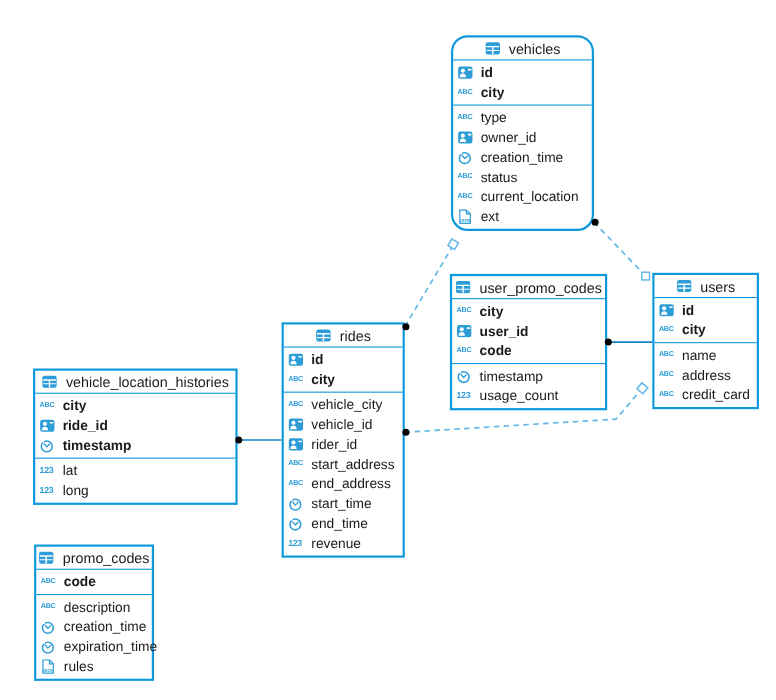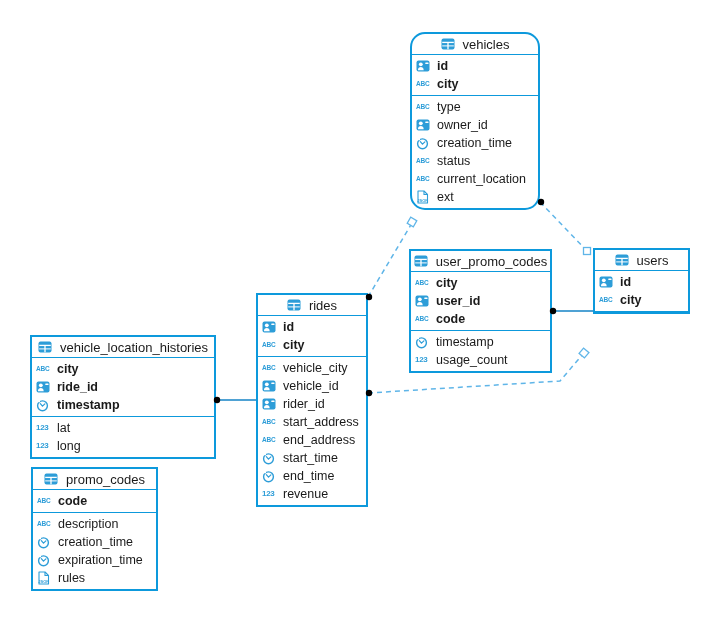--- a/index.html
+++ b/index.html
@@ -229,20 +229,40 @@
           </span>
       <span class="col-name">id</span>
     </div>
         <div class="row pk">
       <span class="icon">
             <span class="glyph-abc">ABC</span>
           </span>
       <span class="col-name">city</span>
     </div>
       </div>
+      <div class="section cols">
+        <div class="row">
+      <span class="icon">
+            <span class="glyph-abc">ABC</span>
+          </span>
+      <span class="col-name">name</span>
+    </div>
+        <div class="row">
+      <span class="icon">
+            <span class="glyph-abc">ABC</span>
+          </span>
+      <span class="col-name">address</span>
+    </div>
+        <div class="row">
+      <span class="icon">
+            <span class="glyph-abc">ABC</span>
+          </span>
+      <span class="col-name">credit_card</span>
+    </div>
+      </div>
     </div>
     <div class="etable" style="left: 256px; top: 293px; width: 112px;">
       <div class="header">
         <span class="icon hdr-icon">
           <svg width="14" height="12" viewBox="0 0 14 12">
             <rect x="0.5" y="0.5" width="13" height="11" rx="2" fill="#2d9dd8"></rect>
             <line x1="1.2" y1="4.4" x2="12.8" y2="4.4" stroke="#fff" stroke-width="1.3"></line>
             <line x1="7" y1="4.4" x2="7" y2="11.2" stroke="#fff" stroke-width="1.3"></line>
             <line x1="1.2" y1="7.9" x2="12.8" y2="7.9" stroke="#fff" stroke-width="1"></line>
           </svg>
@@ -386,21 +406,21 @@
       <span class="col-name">lat</span>
     </div>
         <div class="row">
       <span class="icon">
             <span class="glyph-123">123</span>
           </span>
       <span class="col-name">long</span>
     </div>
       </div>
     </div>
-    <div class="etable" style="left: 31px; top: 467px; width: 127px;">
+    <div class="etable" style="left: 31px; top: 495px; width: 109px;">
       <div class="header">
         <span class="icon hdr-icon">
           <svg width="14" height="12" viewBox="0 0 14 12">
             <rect x="0.5" y="0.5" width="13" height="11" rx="2" fill="#2d9dd8"></rect>
             <line x1="1.2" y1="4.4" x2="12.8" y2="4.4" stroke="#fff" stroke-width="1.3"></line>
             <line x1="7" y1="4.4" x2="7" y2="11.2" stroke="#fff" stroke-width="1.3"></line>
             <line x1="1.2" y1="7.9" x2="12.8" y2="7.9" stroke="#fff" stroke-width="1"></line>
           </svg>
         </span>
         <span class="table-name">promo_codes</span>

